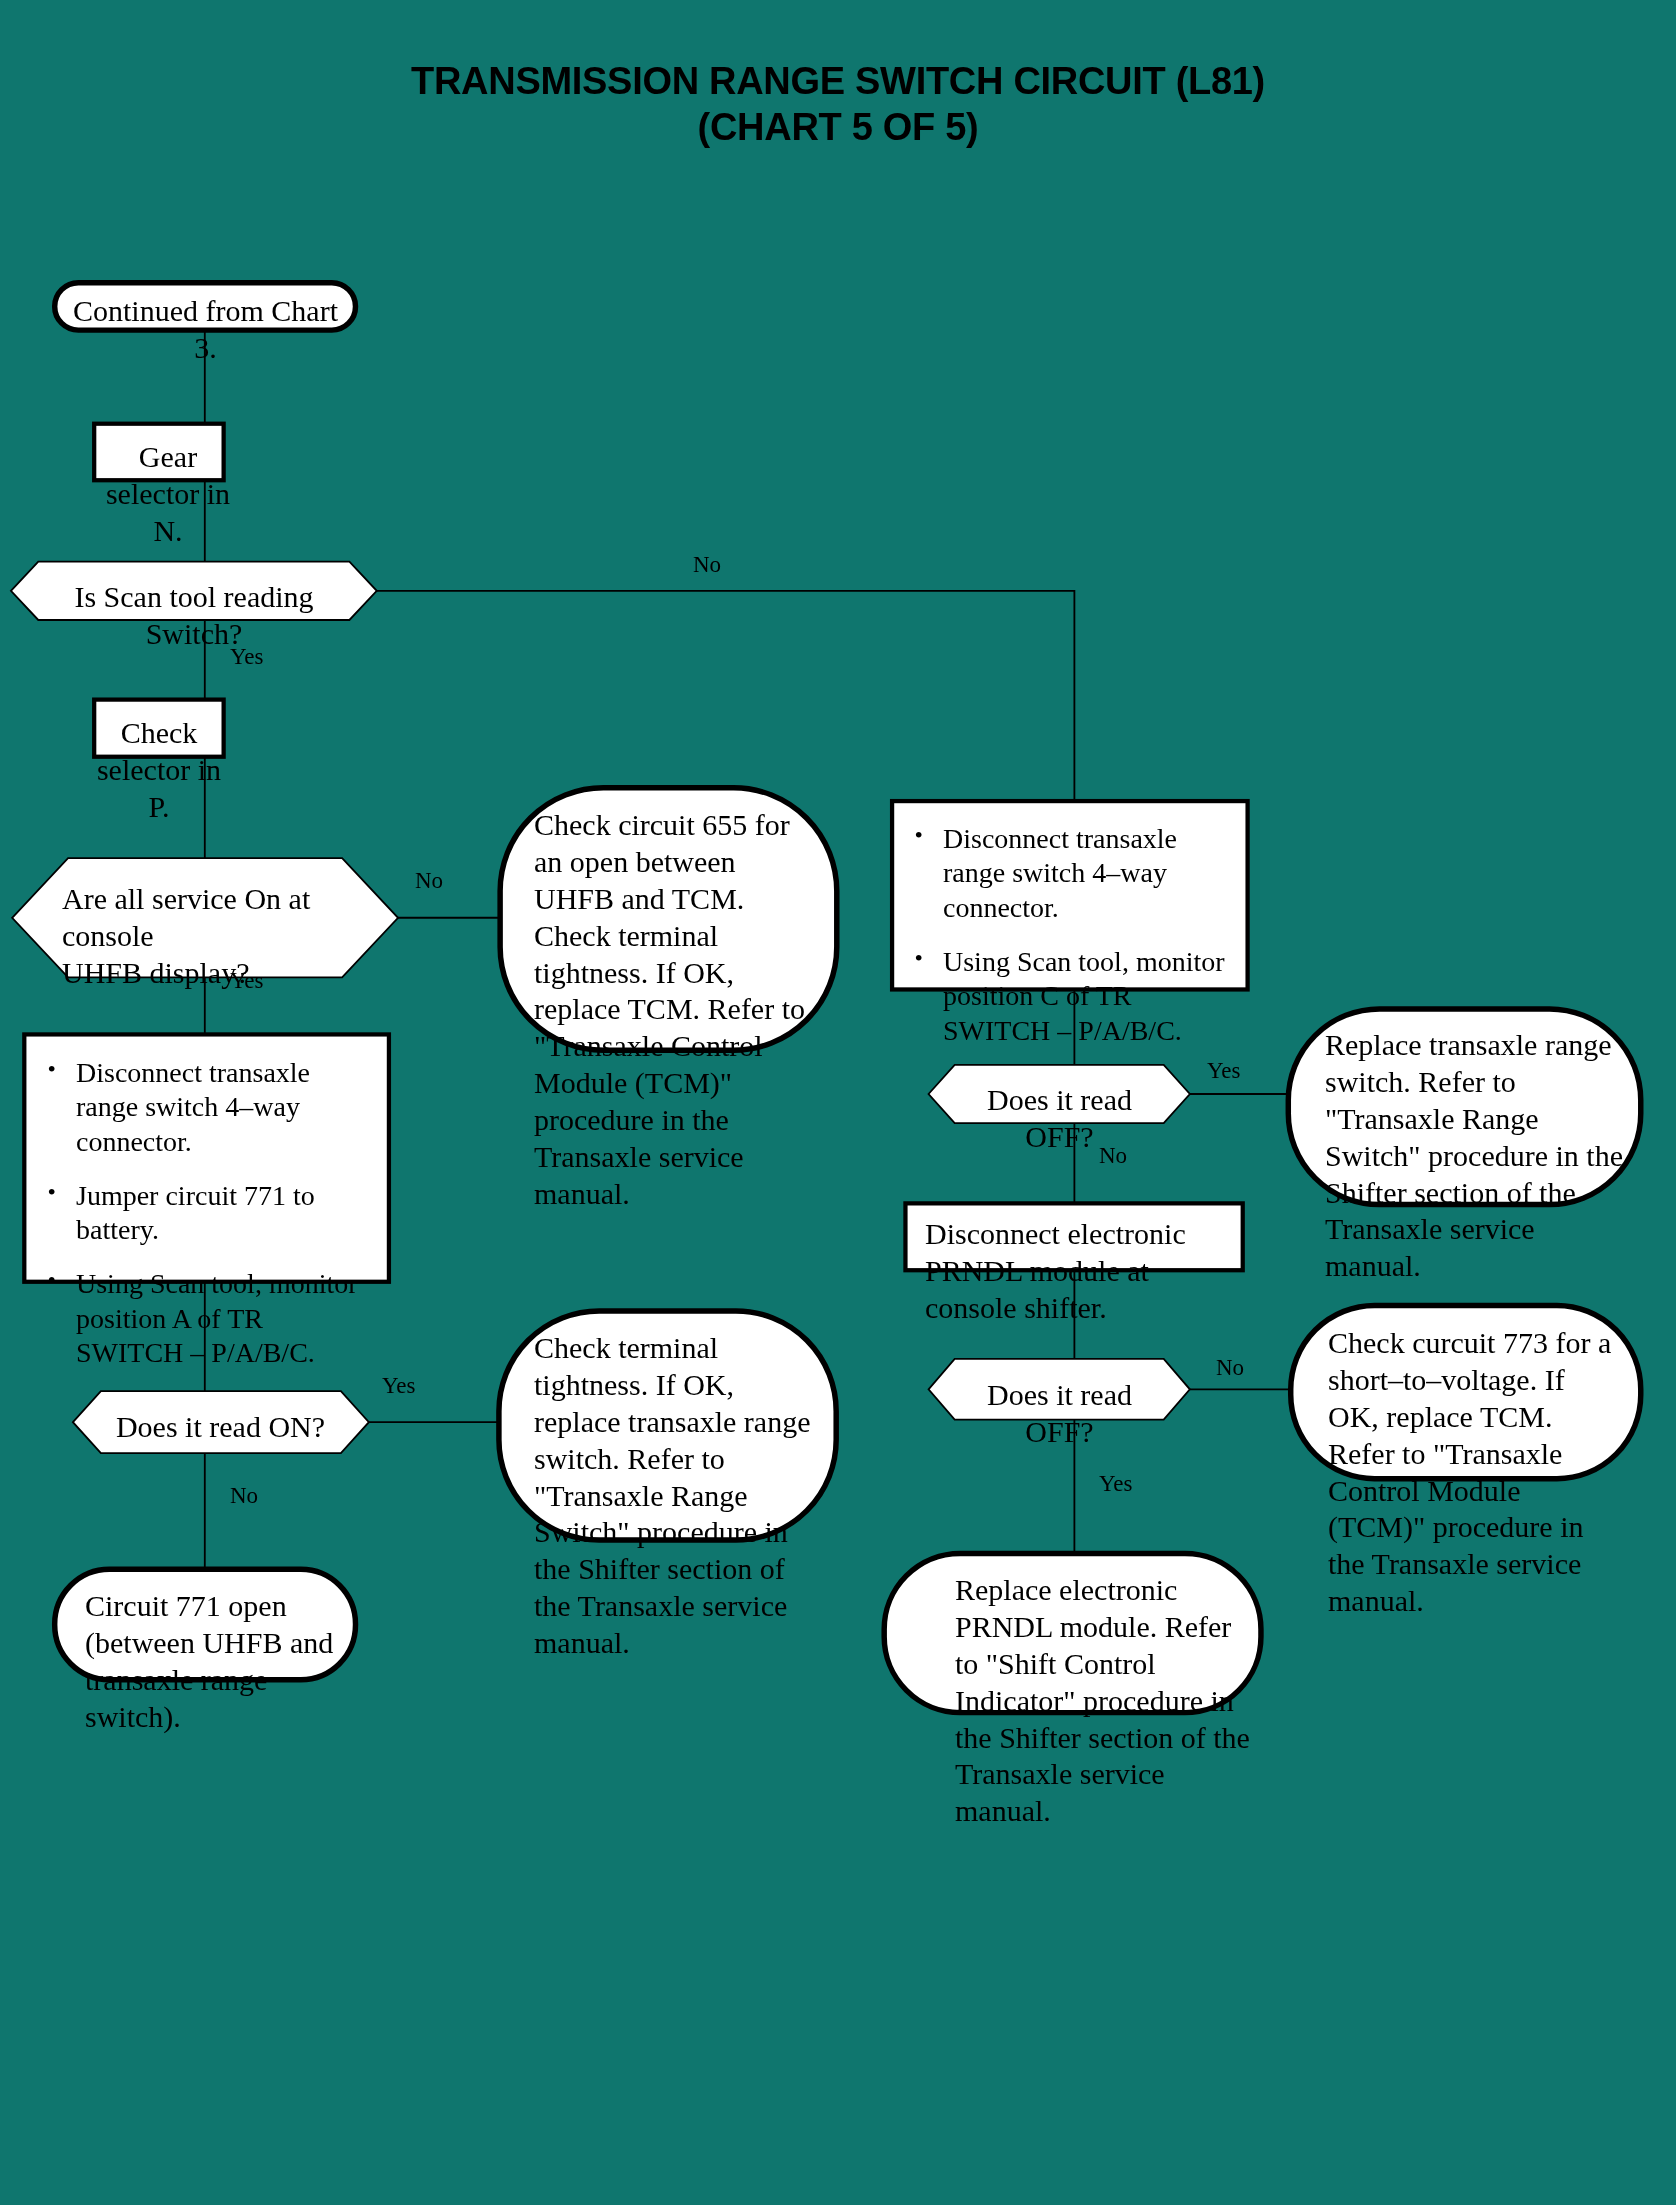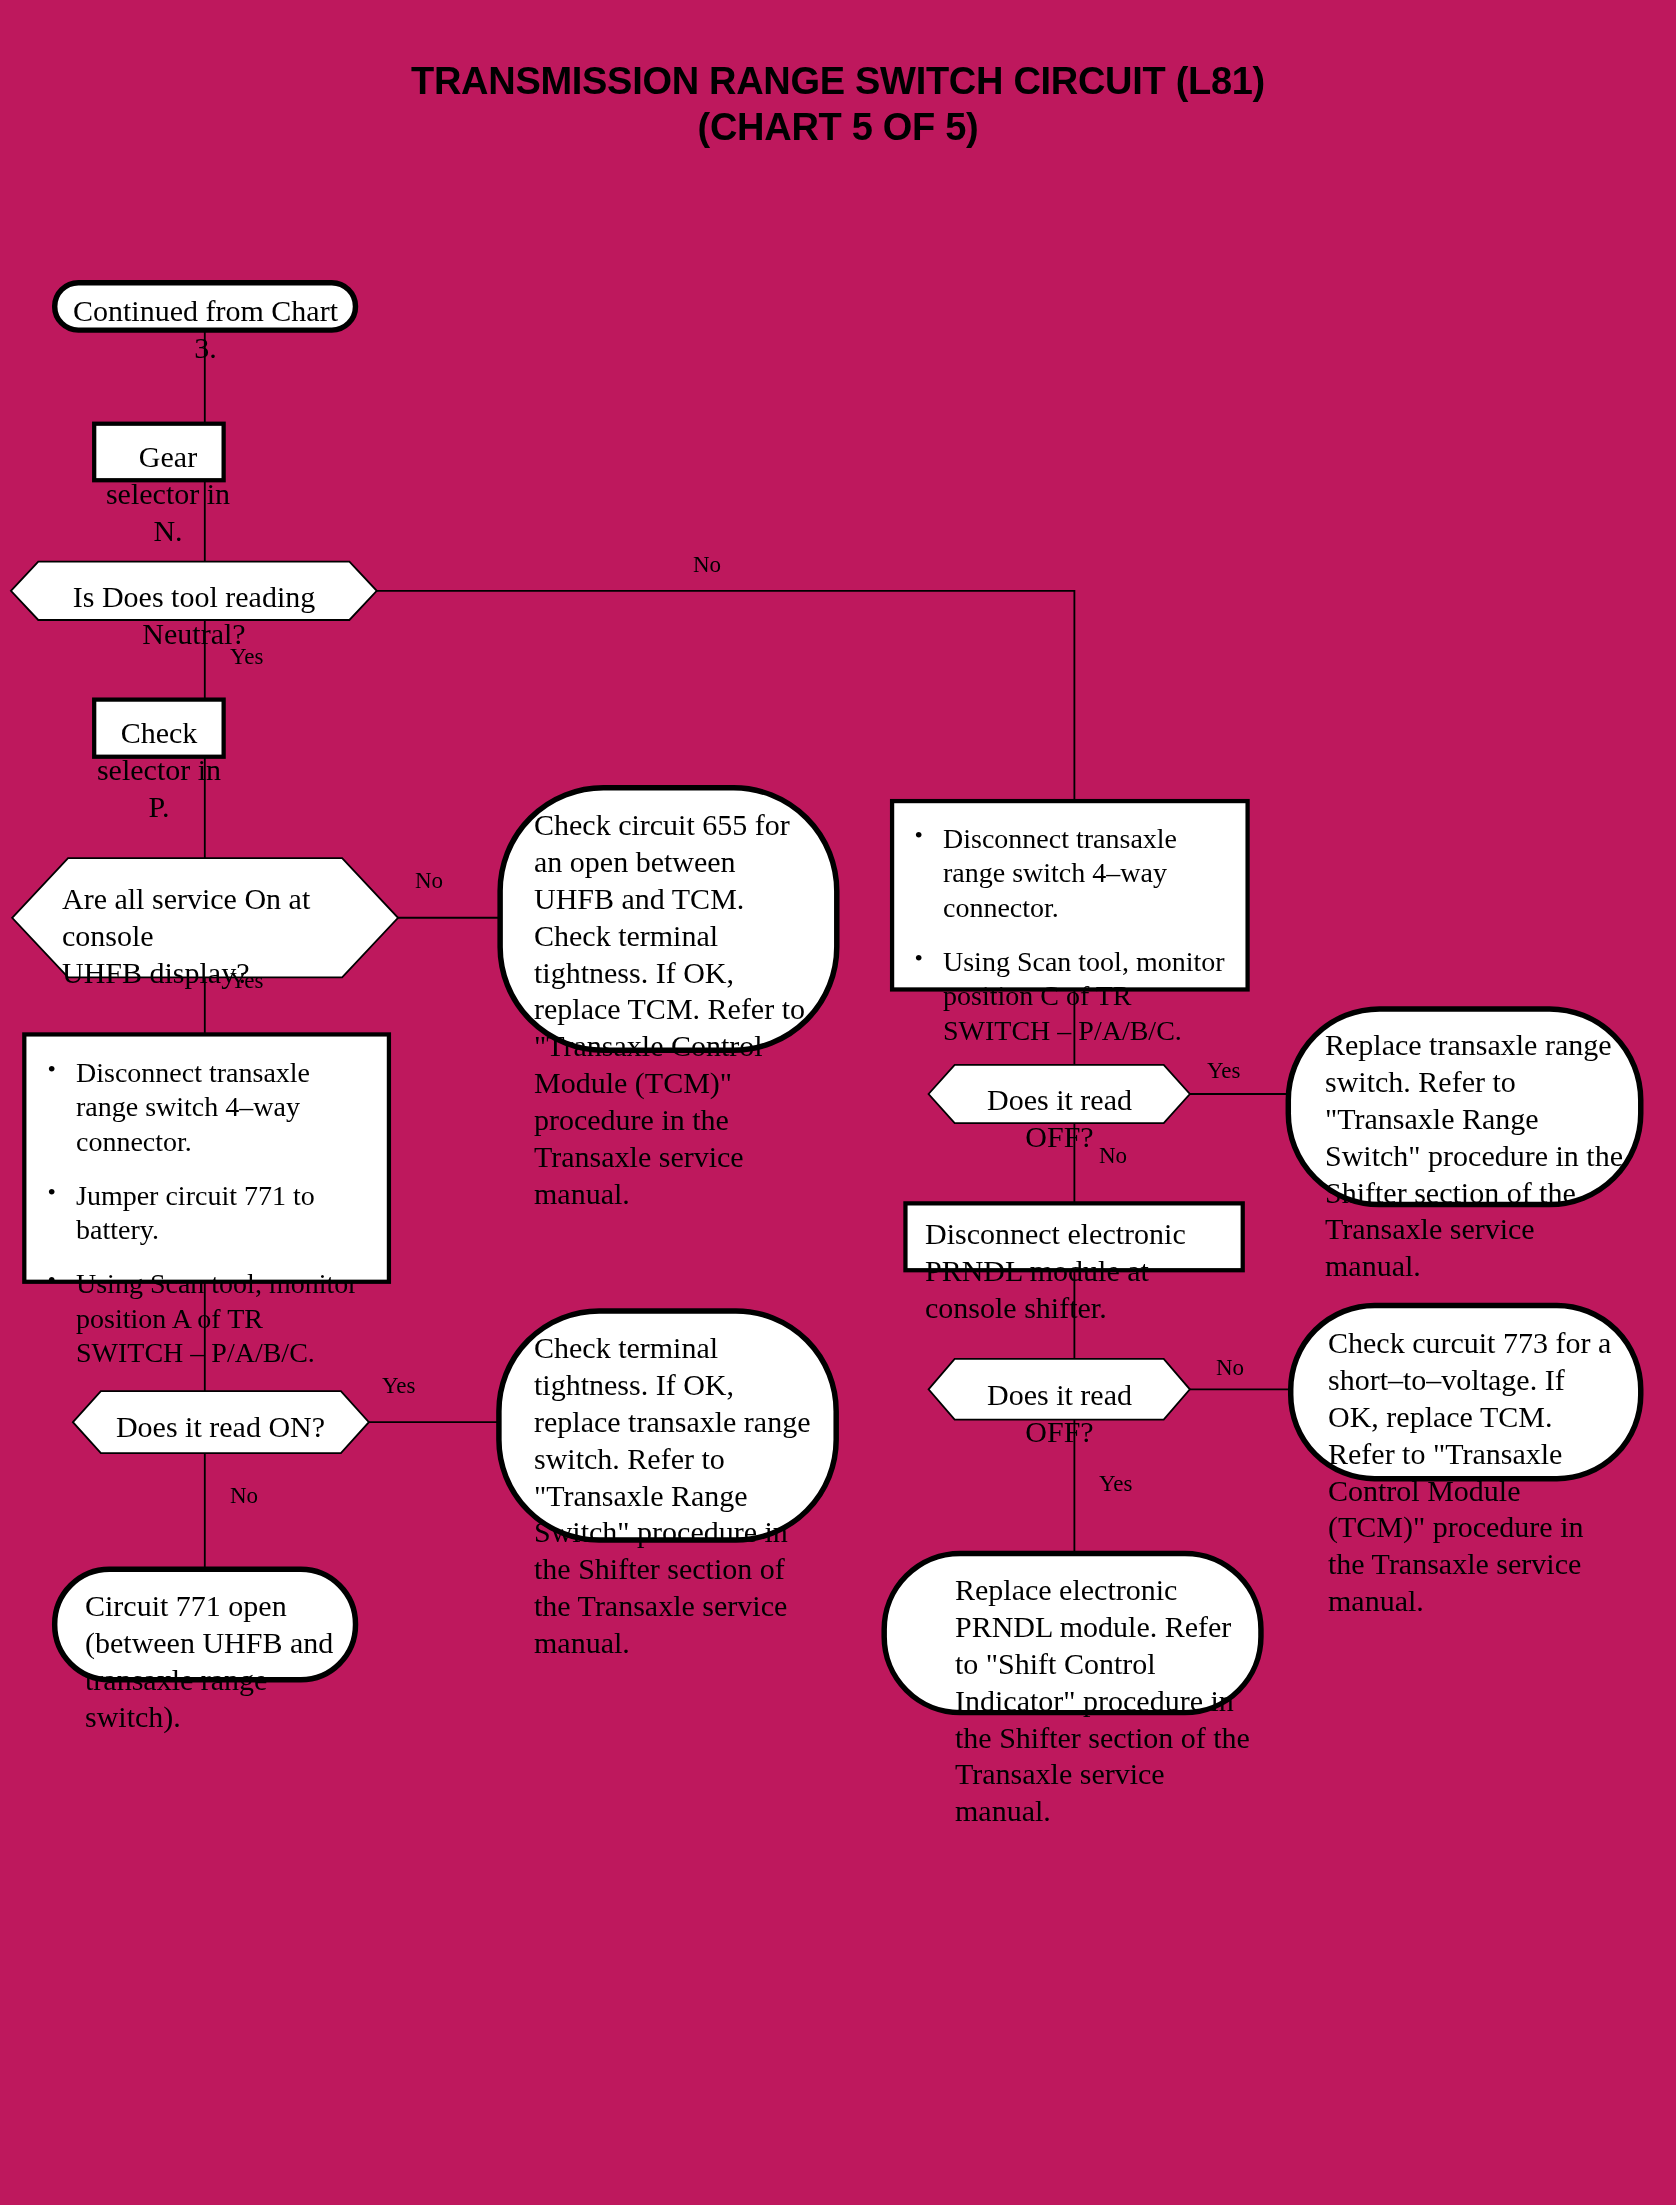--- a/index.html
+++ b/index.html
@@ -2,21 +2,21 @@
 <html style="font-size:9.7px"><head>
 <meta charset="utf-8">
 <style>
   html,body{margin:0;padding:0;background:#ffffff;}
   body{
     width:1676px;height:2205px;
     font-family:"Liberation Serif","DejaVu Serif",serif;
     color:#000;
     overflow:hidden;
   }
-  #sheet{position:relative;width:1676px;height:2205px;background:#be185d;}
+  #sheet{position:relative;width:1676px;height:2205px;background:#0f766e;}
   svg.canvas{position:absolute;left:0;top:0;width:1676px;height:2205px;}
 
   .title{
     position:absolute;left:0;top:58px;width:1676px;
     text-align:center;
     font-family:"Liberation Sans","DejaVu Sans",sans-serif;
     font-weight:bold;
     font-size:38px;
     line-height:1.22;
     letter-spacing:-0.3px;
@@ -111,21 +111,21 @@
       <rect x="2124" y="2148" width="576" height="285" rx="138" ry="138" stroke-width="9"></rect>
 
       <rect x="1455" y="2556" width="620" height="262" rx="125" ry="125" stroke-width="9"></rect>
     </g>
   </svg>
 
   <div class="txt c" style="left:61px;top:293px;width:289px;">Continued from Chart 3.</div>
 
   <div class="txt c" style="left:96px;top:439px;width:144px;">Gear selector in N.</div>
 
-  <div class="txt c" style="left:36px;top:579px;width:316px;">Is Does tool reading Neutral?</div>
+  <div class="txt c" style="left:36px;top:579px;width:316px;">Is Scan tool reading Switch?</div>
 
   <div class="txt c" style="left:96px;top:715px;width:126px;">Check selector in P.</div>
 
   <div class="txt l" style="left:62px;top:881px;width:304px;">
     <div>Are all service On at console</div>
     <div>UHFB display?</div>
   </div>
 
   <div class="txt l" style="left:534px;top:807px;width:286px;">Check circuit 655 for an open between UHFB and TCM. Check terminal tightness. If OK, replace TCM. Refer to "Transaxle Control Module (TCM)" procedure in the Transaxle service manual.</div>
 

